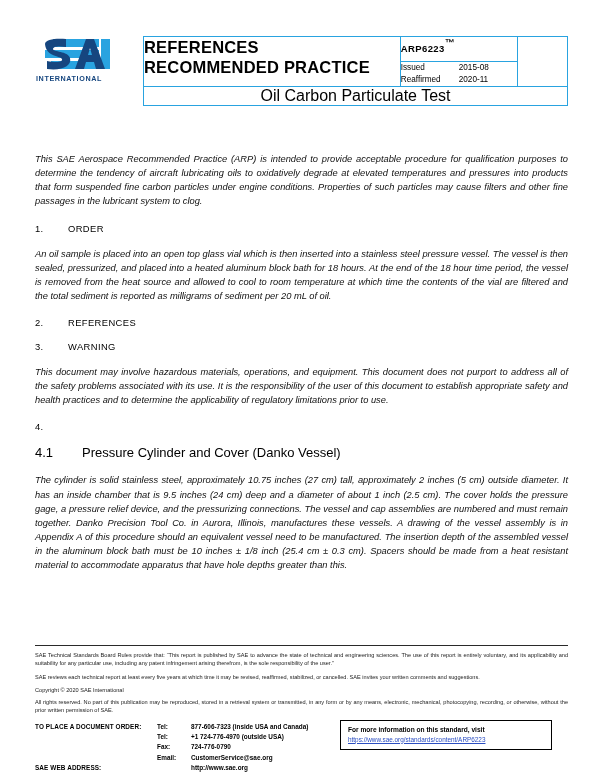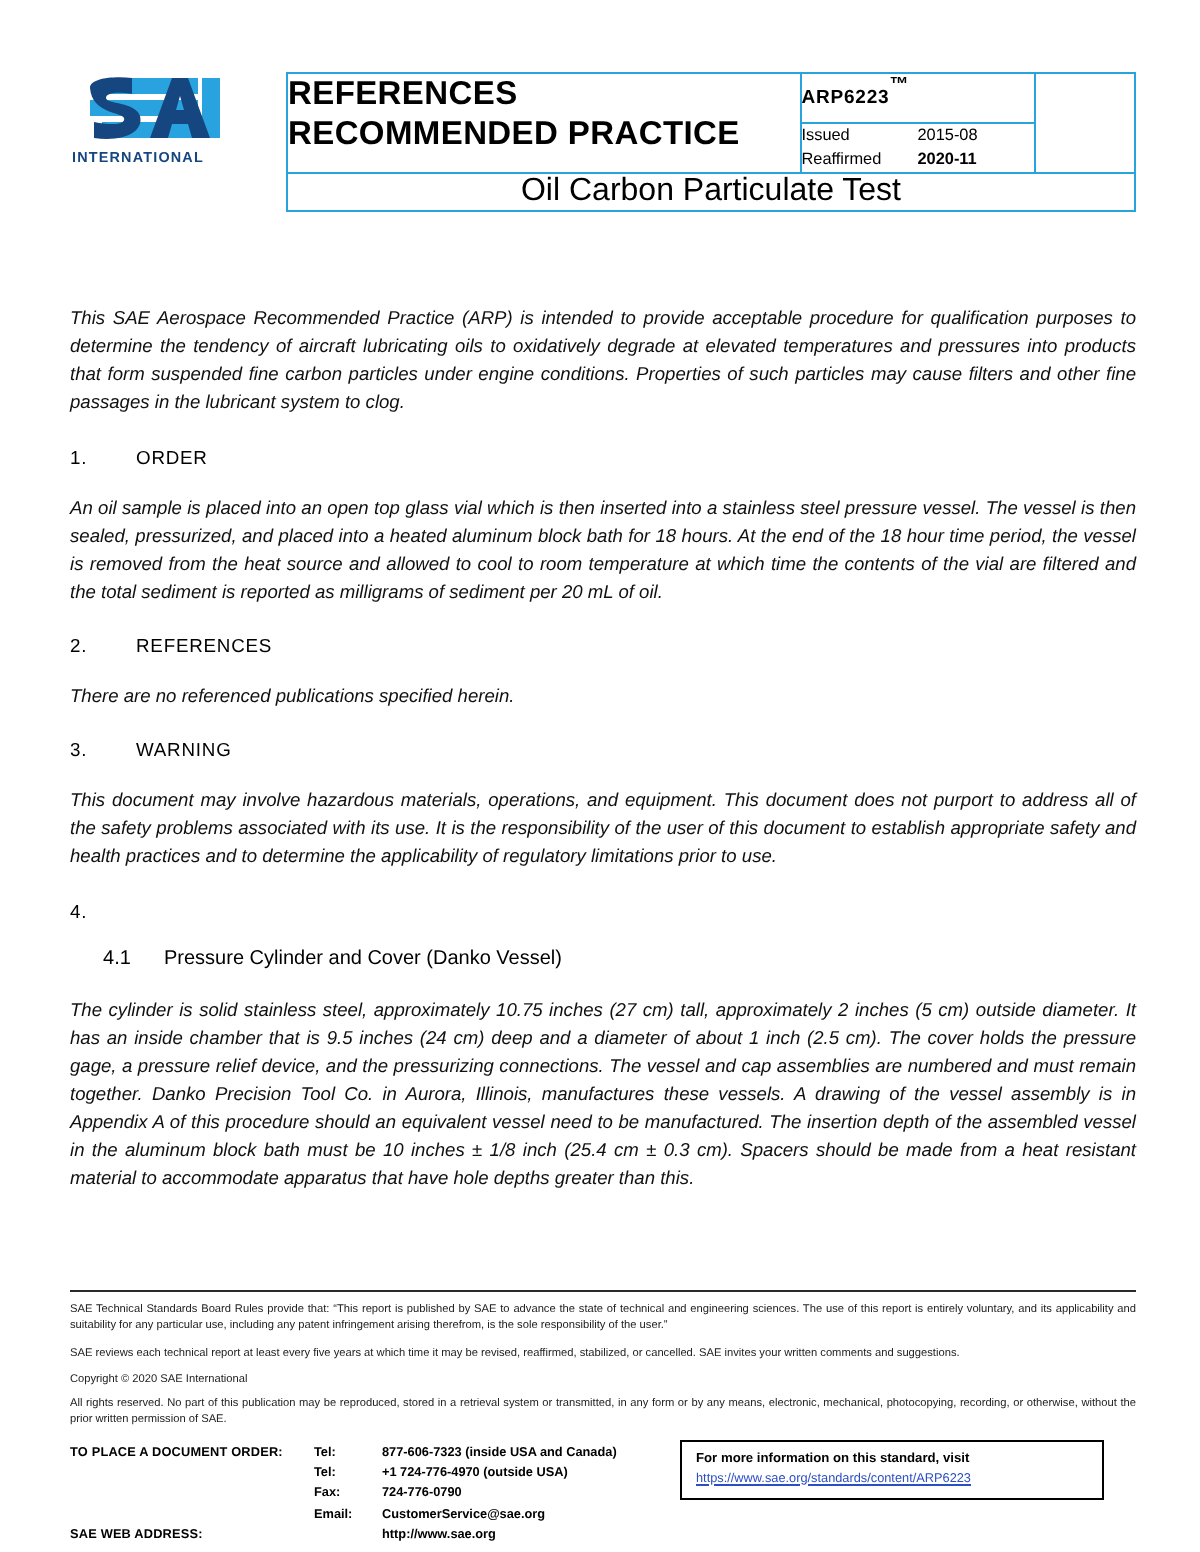--- a/index.html
+++ b/index.html
@@ -92,21 +92,21 @@
     padding: 4px 6px 4px 7px;
     margin-left: 44px;
   }
   .date-row {
     display: flex;
     font-size: 8.2px;
     line-height: 1.45;
     color: #000;
   }
   .date-label { width: 58px; flex: 0 0 58px; }
-  .date-value { font-weight: bold; }
+  .date-value { font-weight: normal; }
   .date-value.plain { font-weight: normal; }
 
   .cell-blank { }
 
   .cell-subtitle {
     text-align: center;
     padding: 9px 4px 10px 4px;
   }
   .subtitle-text {
     font-size: 16px;
@@ -140,25 +140,24 @@
 
   .sec-heading {
     font-size: 9.4px;
     letter-spacing: 0.4px;
     margin: 0 0 13px 0;
     color: #000;
     display: flex;
   }
   .sec-num { width: 33px; flex: 0 0 33px; }
   .sub-heading {
-    font-size: 10px;
+    font-size: 13px;
     margin: 0 0 13px 0;
     color: #000;
     display: flex;
-    text-align: center;
   }
   .sub-num { width: 47px; flex: 0 0 47px; }
 
   
   .footer {
     position: absolute;
     left: 35px;
     top: 645px;
     width: 533px;
   }
@@ -327,21 +326,20 @@
     <div class="sec-heading">
       <span class="sec-num">1.</span>
       <span>ORDER</span>
     </div>
     <p class="para">An oil sample is placed into an open top glass vial which is then inserted into a stainless steel pressure vessel. The vessel is then sealed, pressurized, and placed into a heated aluminum block bath for 18 hours. At the end of the 18 hour time period, the vessel is removed from the heat source and allowed to cool to room temperature at which time the contents of the vial are filtered and the total sediment is reported as milligrams of sediment per 20 mL of oil.</p>
 
     <div class="sec-heading">
       <span class="sec-num">2.</span>
       <span>REFERENCES</span>
     </div>
-    <p class="para">There are no referenced publications specified herein.</p>
 
     <div class="sec-heading">
       <span class="sec-num">3.</span>
       <span>WARNING</span>
     </div>
     <p class="para">This document may involve hazardous materials, operations, and equipment. This document does not purport to address all of the safety problems associated with its use. It is the responsibility of the user of this document to establish appropriate safety and health practices and to determine the applicability of regulatory limitations prior to use.</p>
 
     <div class="sec-heading">
       <span class="sec-num">4.</span>
     </div>

